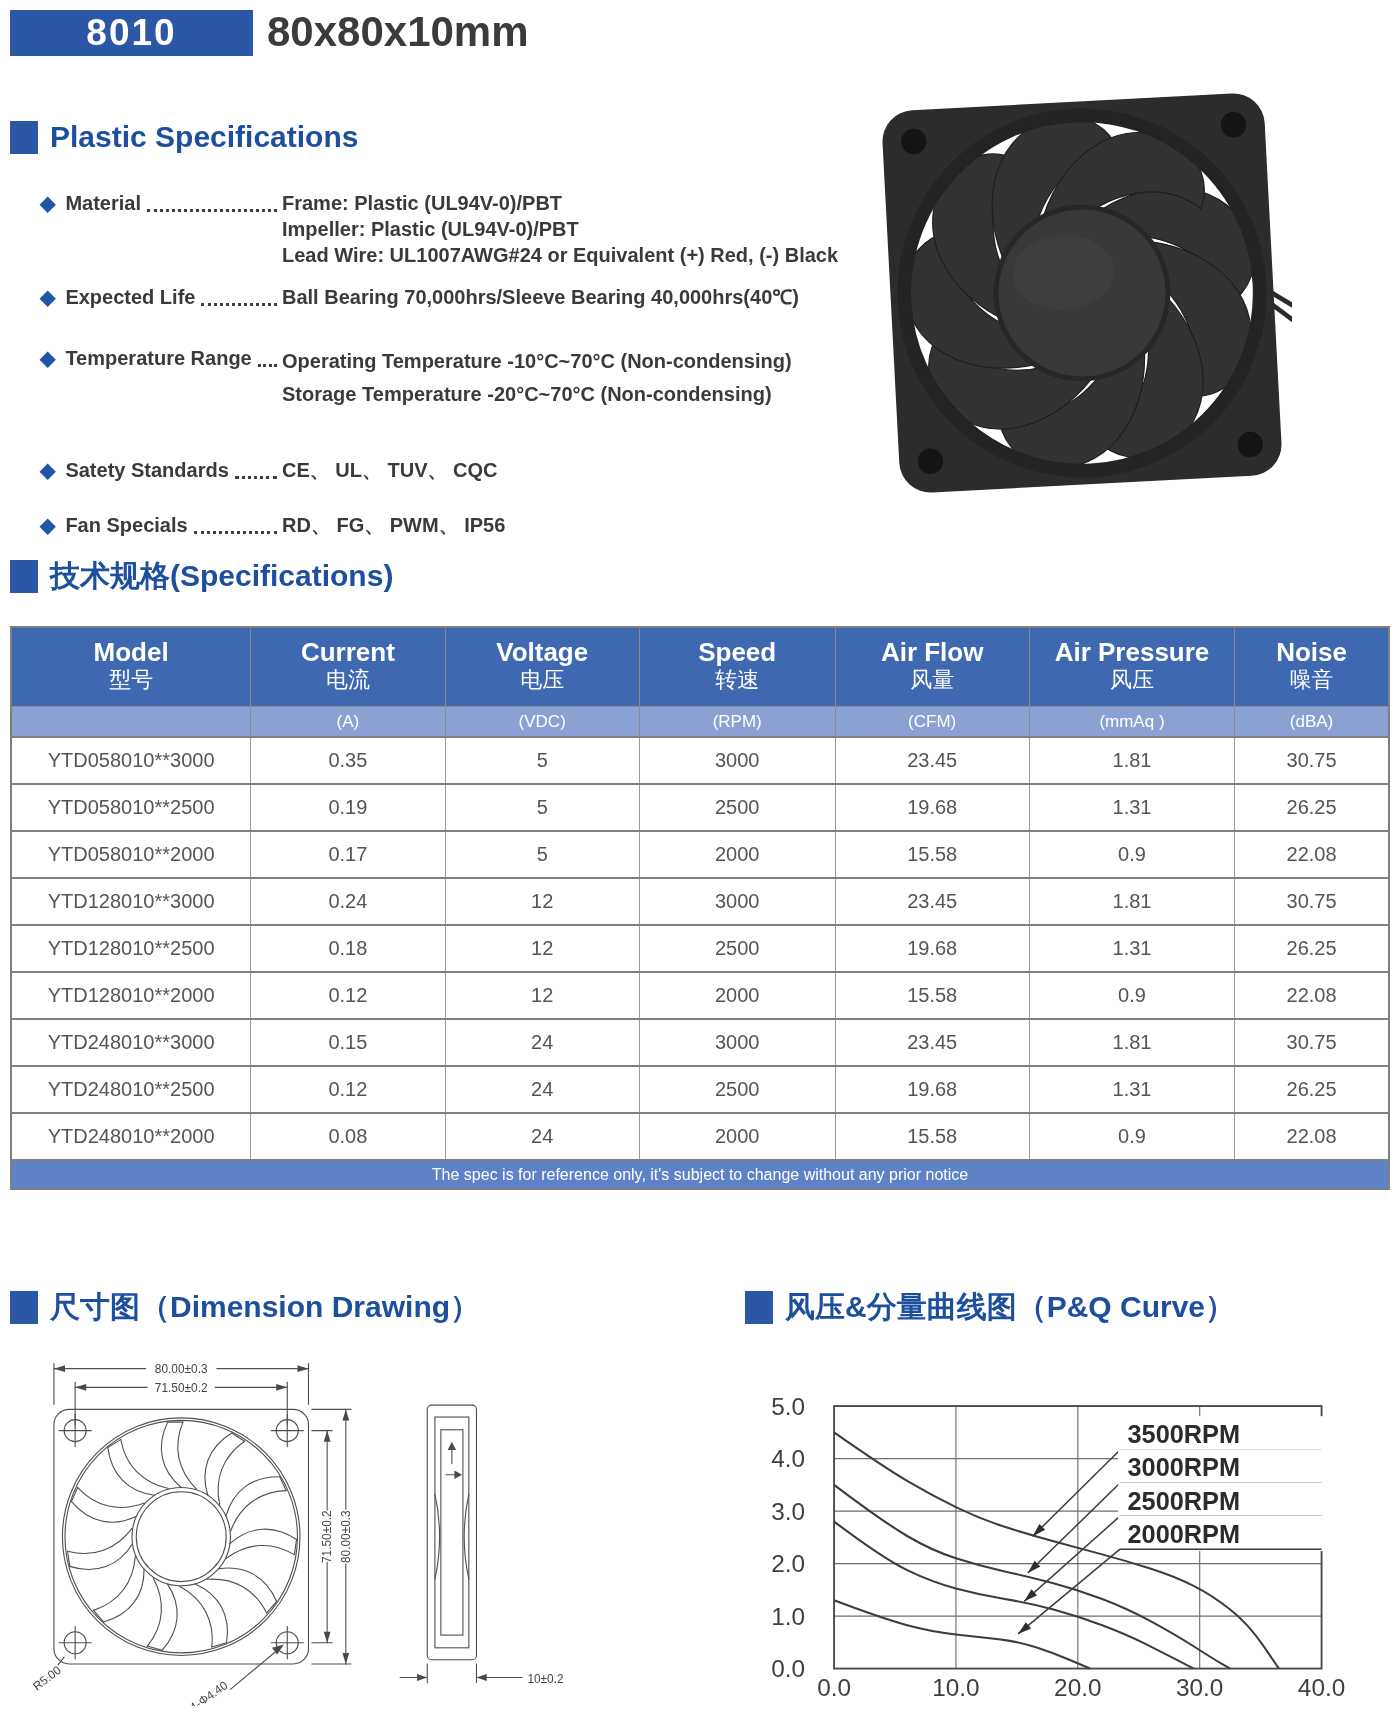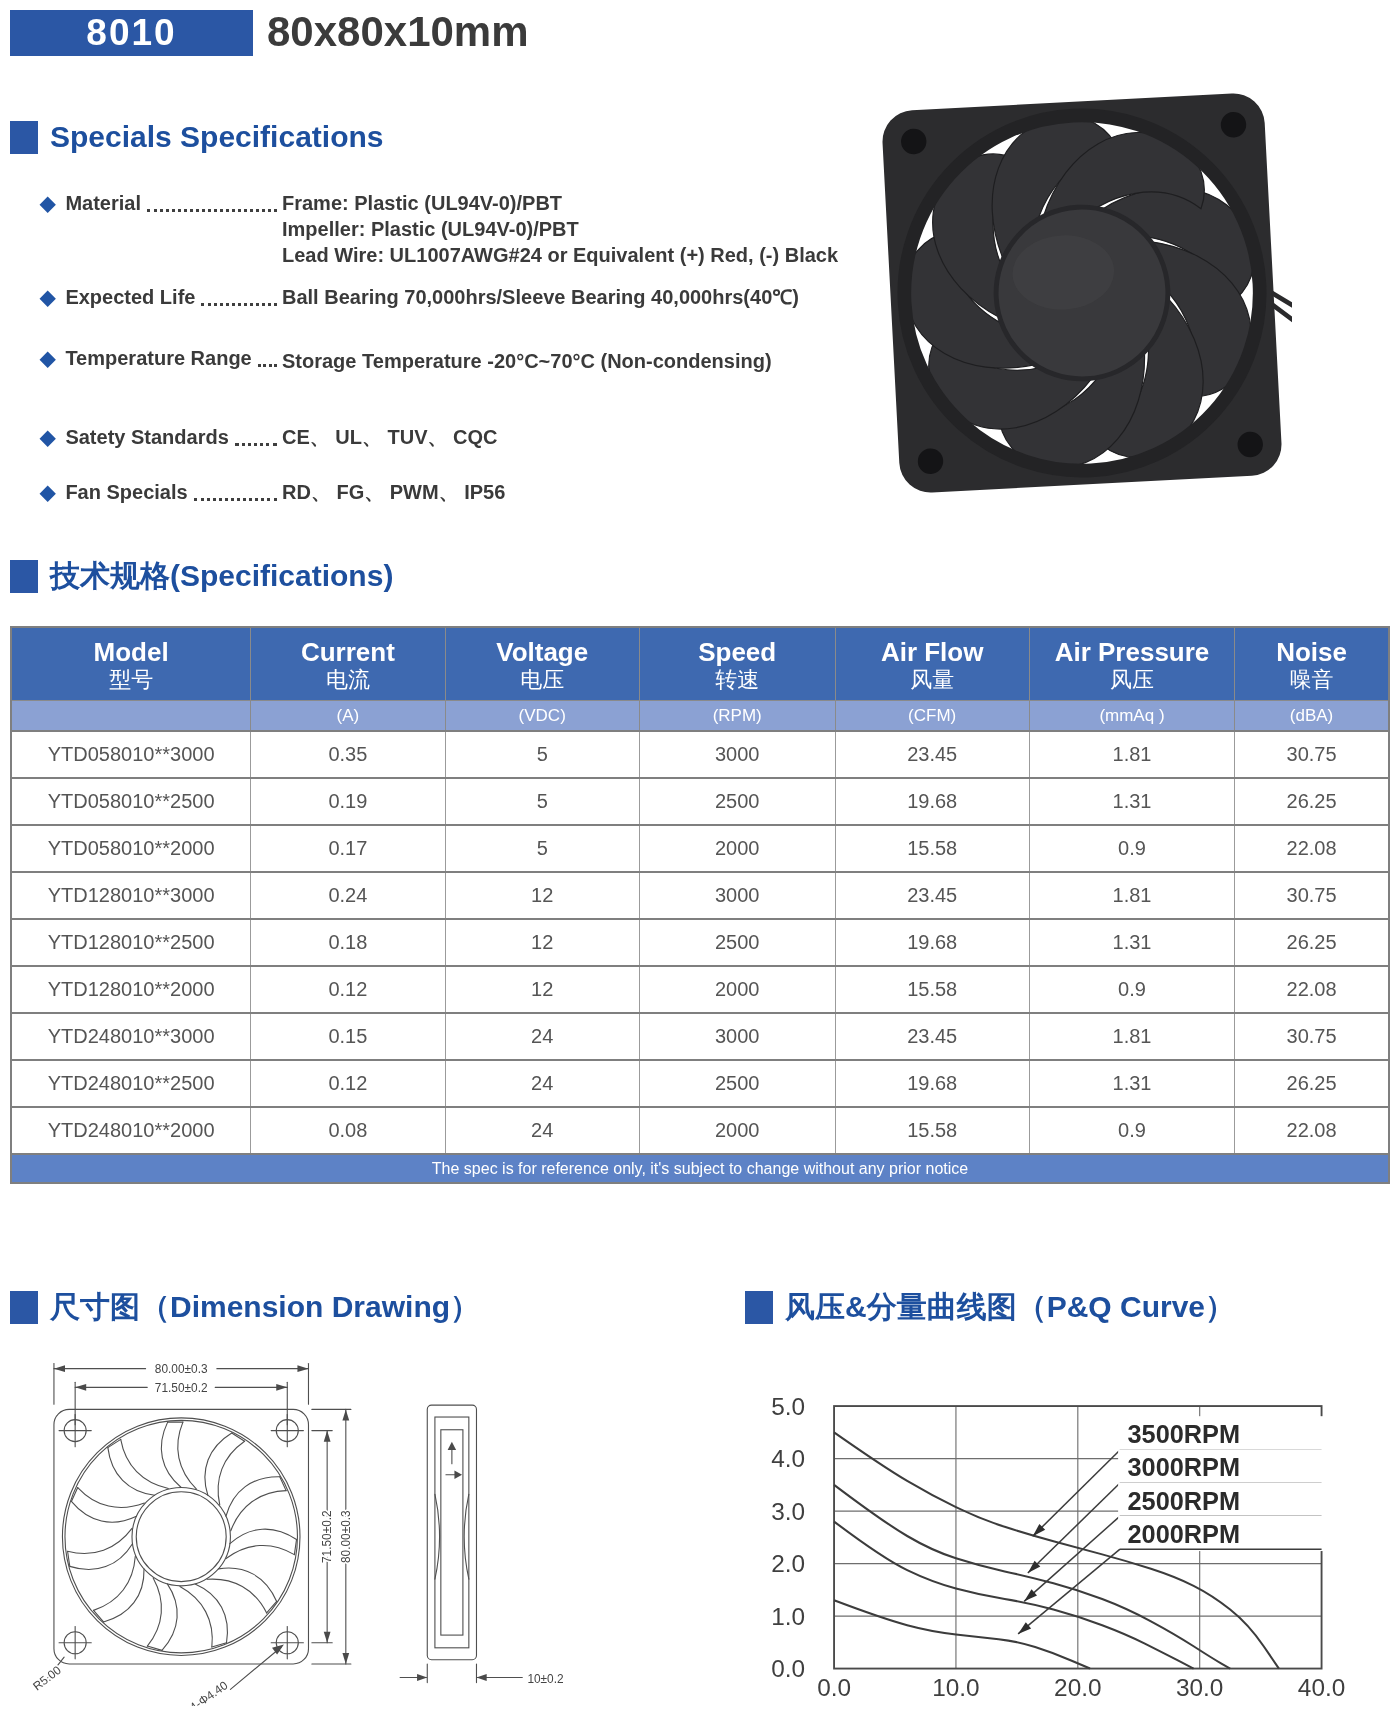--- a/index.html
+++ b/index.html
@@ -33,21 +33,21 @@
   .gs-item:nth-child(3) .gs-values{line-height:33px;}
 
   
   .fan-photo{position:absolute;top:88px;left:872px;width:420px;height:410px;}
   .fan-photo svg{width:100%;height:100%;}
 
   
   .spec-sec{position:absolute;top:556px;left:10px;}
   .spec-table{position:absolute;top:626px;left:10px;width:1380px;border-collapse:collapse;table-layout:fixed;}
   .spec-table th,.spec-table td{border:1px solid #9b9b9b;text-align:center;}
-  .spec-table thead th{background:#3e69b0;color:#fff;padding:9px 2px 7px 2px;border-color:#8a8a8a;}
+  .spec-table thead th{background:#3e69b0;color:#fff;padding:9px 2px 13px 2px;border-color:#8a8a8a;}
   .h-en{font-size:26px;font-weight:bold;line-height:30px;}
   .h-zh{font-size:22px;font-weight:normal;line-height:26px;}
   .units-row td{background:#8ba1d3;color:#fff;font-size:17px;height:27px;font-weight:normal;border-color:#8a8a8a;}
   .spec-table tbody td{height:43px;font-size:20px;color:#555;background:#fff;border-top:2px solid #7f7f7f;}
   .spec-table{border:2px solid #7f7f7f;}
   .foot-row td{background:#5d82c6;color:#fff;font-size:16px;height:25px;border-top:2px solid #7f7f7f;font-weight:normal;}
 
   
   .bottom{position:absolute;top:1287px;left:10px;width:1385px;display:flex;}
   .dim-col{width:705px;flex:0 0 auto;}
@@ -75,21 +75,21 @@
 <div class="page">
 
   <div class="hdr">
     <div class="badge">8010</div>
     <div class="hdr-title">80x80x10mm</div>
   </div>
 
   <div class="gs-sec">
     <div class="sec">
       <div class="sq"></div>
-      <div class="sec-title">Specials Specifications</div>
+      <div class="sec-title">Plastic Specifications</div>
     </div>
     <div id="gs-list">
         <div class="gs-item">
           <div class="gs-left">
             <span class="diamond">◆</span>
             <span class="gs-label">Material</span>
             <span class="leader"></span>
           </div>
           <div class="gs-values">
             <div>Frame: Plastic (UL94V-0)/PBT</div>
@@ -107,20 +107,21 @@
             <div>Ball Bearing 70,000hrs/Sleeve Bearing 40,000hrs(40℃)</div>
           </div>
         </div>
         <div class="gs-item">
           <div class="gs-left">
             <span class="diamond">◆</span>
             <span class="gs-label">Temperature Range</span>
             <span class="leader"></span>
           </div>
           <div class="gs-values">
+            <div>Operating Temperature -10°C~70°C (Non-condensing)</div>
             <div>Storage Temperature -20°C~70°C (Non-condensing)</div>
           </div>
         </div>
         <div class="gs-item">
           <div class="gs-left">
             <span class="diamond">◆</span>
             <span class="gs-label">Satety Standards</span>
             <span class="leader"></span>
           </div>
           <div class="gs-values">

